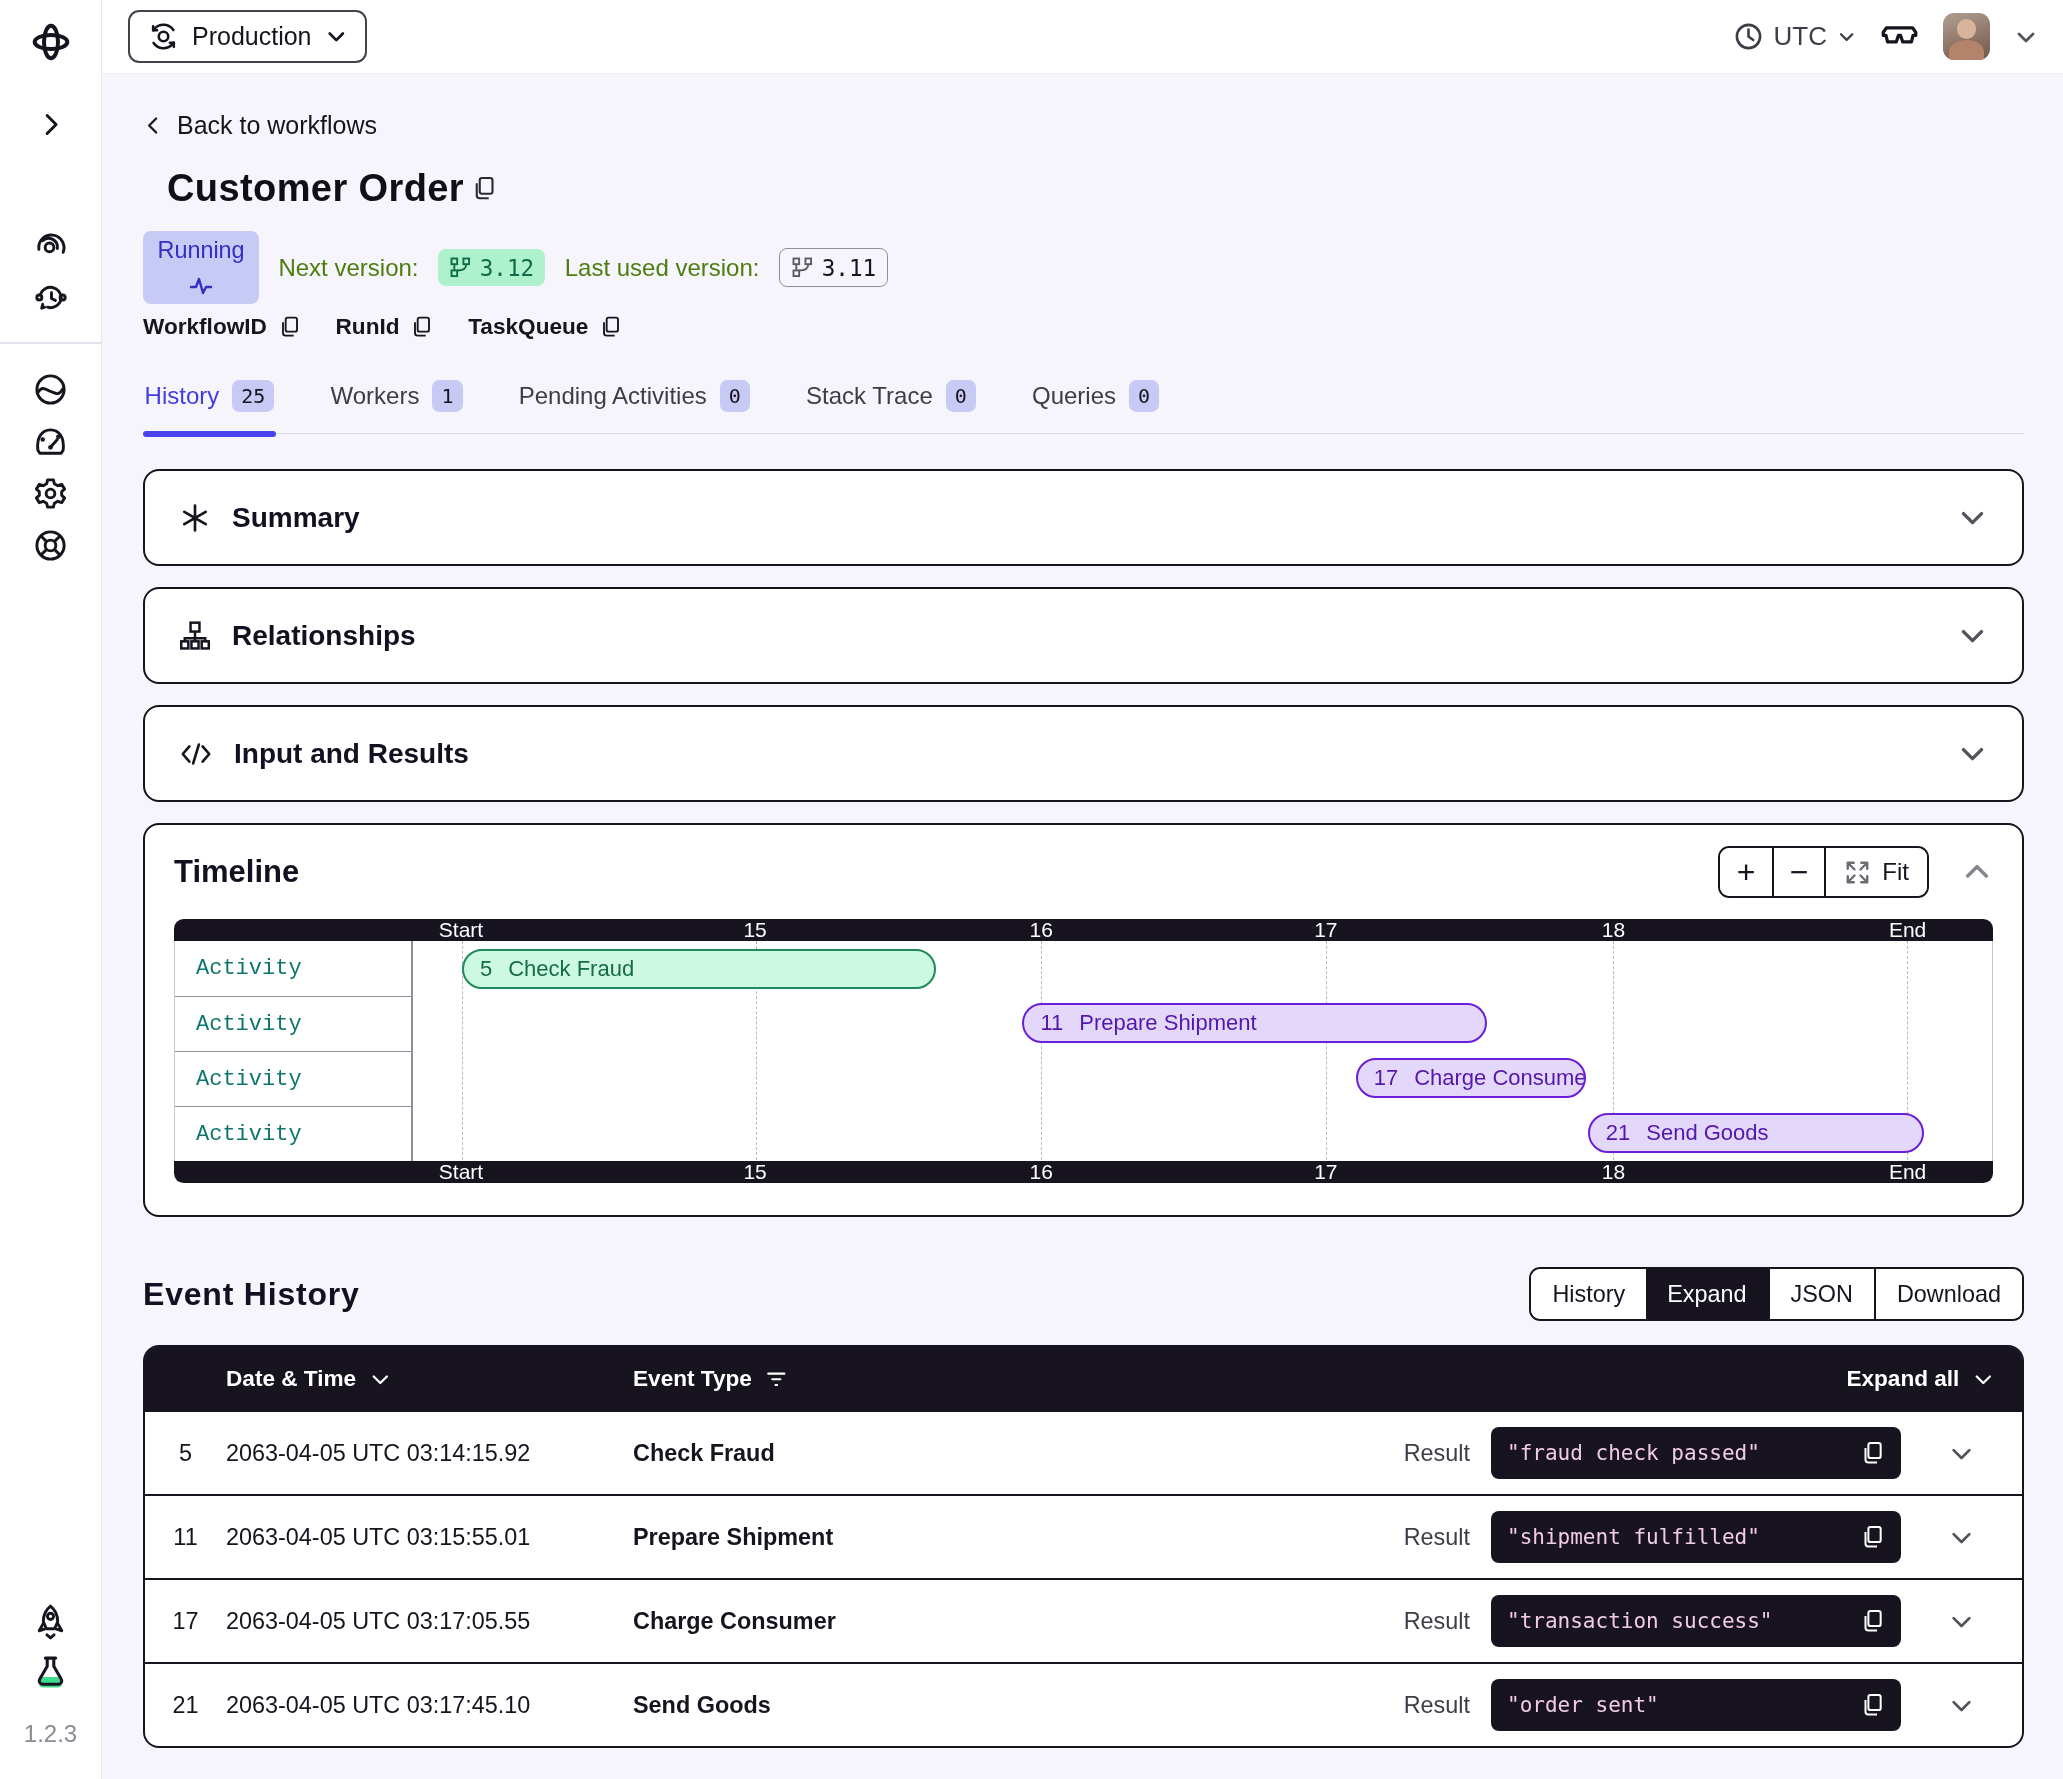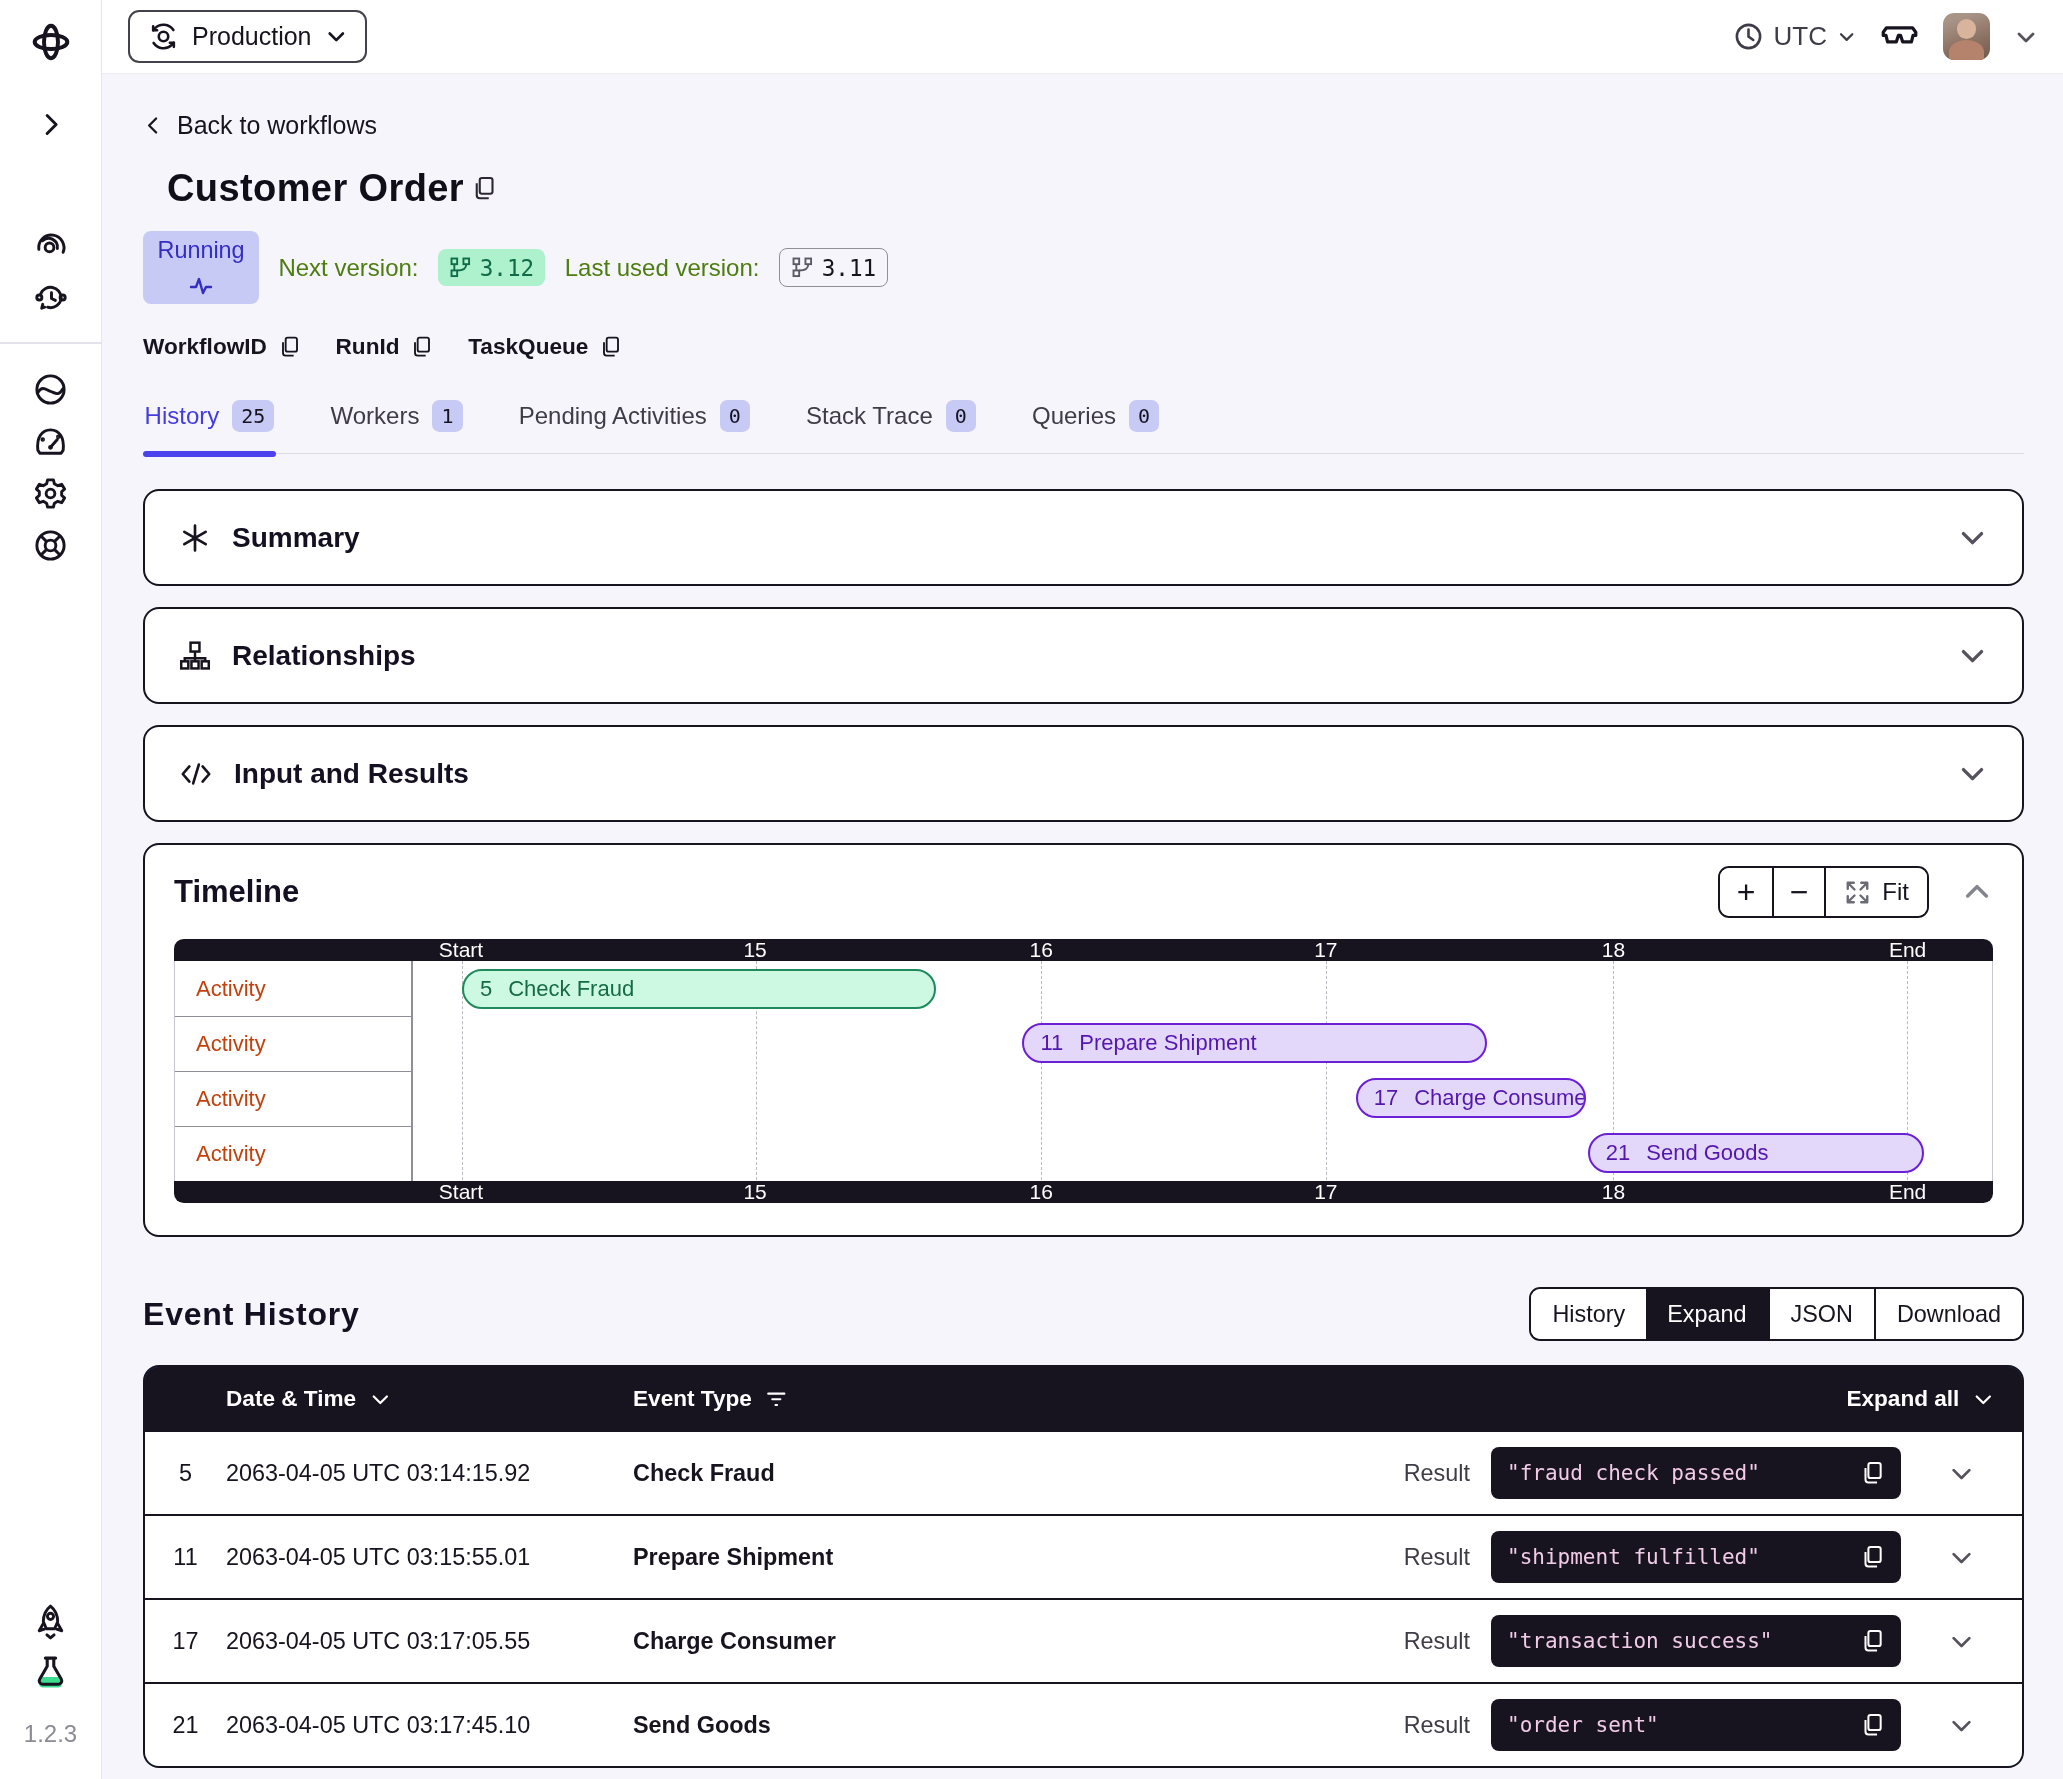--- a/index.html
+++ b/index.html
@@ -46,21 +46,21 @@
   .cancel-caret { background:#4b42ee; width:55px; display:flex; align-items:center; justify-content:center; color:#fff; }
 
   .status-row { display:flex; align-items:center; gap:19.3px; margin-top:21px; }
   .badge-running { display:flex; align-items:center; gap:9.7px; background:#c8caf6; color:#332dc2; font-size:23.4px; font-weight:500; border-radius:8px; padding:6.4px 14.5px;flex-direction:column; }
   .meta-label { font-size:24px; color:#4d7c0f; }
   .badge-ver { display:flex; align-items:center; gap:8px; border-radius:8px; padding:5.6px 11.3px; font-size:22.6px; }
   .badge-ver.green { background:#adf1cd; color:#0f6b48; }
   .badge-ver.outline { border:1.6px solid #8f8f99; color:#17131f; background:transparent; }
   .badge-ver.outline svg { color:#5c5864; }
 
-  .ids-row { display:flex; align-items:center; gap:35px; margin-top:30px; }
+  .ids-row { display:flex; align-items:center; gap:35px; margin-top:10px; }
   .id-item { display:flex; align-items:center; gap:9.7px; font-size:22.6px; font-weight:600; color:#17131f; cursor:pointer; }
 
   
   .tabs { display:flex; align-items:center; gap:53px; margin-top:32px; border-bottom:1.6px solid #dcdce6; }
   .tab { display:flex; align-items:center; gap:13px; font-size:24px; color:#3f3b47; padding:8px 1.6px 21px; cursor:pointer; position:relative; }
   .tab .count { font-family:"DejaVu Sans Mono", monospace; font-size:20px; background:#c8caf6; color:#17131f; border-radius:7.3px; padding:4px 9px; }
   .tab.active { color:#443ddd; font-weight:500; }
   .tab.active::after { content:""; position:absolute; left:0; right:0; bottom:-3.2px; height:5.6px; background:#4b42ee; border-radius:3.2px; }
 
   
@@ -85,21 +85,21 @@
   .tl-chart { margin-top:21px; }
   .tl-ruler { display:flex; background:#17131f; height:22px; color:#fff; }
   .tl-ruler.top { border-radius:9.7px 9.7px 0 0; }
   .tl-ruler.bottom { border-radius:0 0 9.7px 9.7px; }
   .ruler-spacer { width:238px; flex-shrink:0; }
   .ruler-strip { flex:1; position:relative; }
   .ruler-strip .tick { position:absolute; top:50%; transform:translate(-50%,-50%); font-size:21px; font-weight:500; white-space:nowrap; }
 
   .tl-body { display:flex; border-left:1.6px solid #c7c7cf; border-right:1.6px solid #c7c7cf; }
   .tl-labels { width:238px; flex-shrink:0; border-right:2.4px solid #8f8f99; }
-  .tl-label-row { height:55px; display:flex; align-items:center; padding-left:21px; font-size:22px; color:#c2410c; border-top:1.6px solid #8f8f99; }
+  .tl-label-row { height:55px; display:flex; align-items:center; padding-left:21px; font-size:22px; color:#0f766e; border-top:1.6px solid #8f8f99;font-family:Liberation Mono, monospace; }
   .tl-label-row:first-child { border-top:none; }
   .tl-plot { flex:1; position:relative; height:219px; }
   .gridline { position:absolute; top:0; bottom:0; width:0; border-left:1.6px dashed #b9b9c2; }
   .tl-bar { position:absolute; height:40px; border-radius:21px; display:flex; align-items:center; gap:16px; padding-left:16px; font-size:22px; font-weight:500; white-space:nowrap; overflow:hidden; cursor:pointer; }
   .tl-bar.green { background:#cdf8e1; border:2.4px solid #1f8a5c; color:#156a47; }
   .tl-bar.purple { background:#e3d7fa; border:2.4px solid #6b1fd6; color:#5417ad; }
 
   
   .eh-head { display:flex; align-items:center; justify-content:space-between; margin-top:50px; }
   .eh-title { font-size:32px; font-weight:600; color:#141021; letter-spacing:0.8px; }

